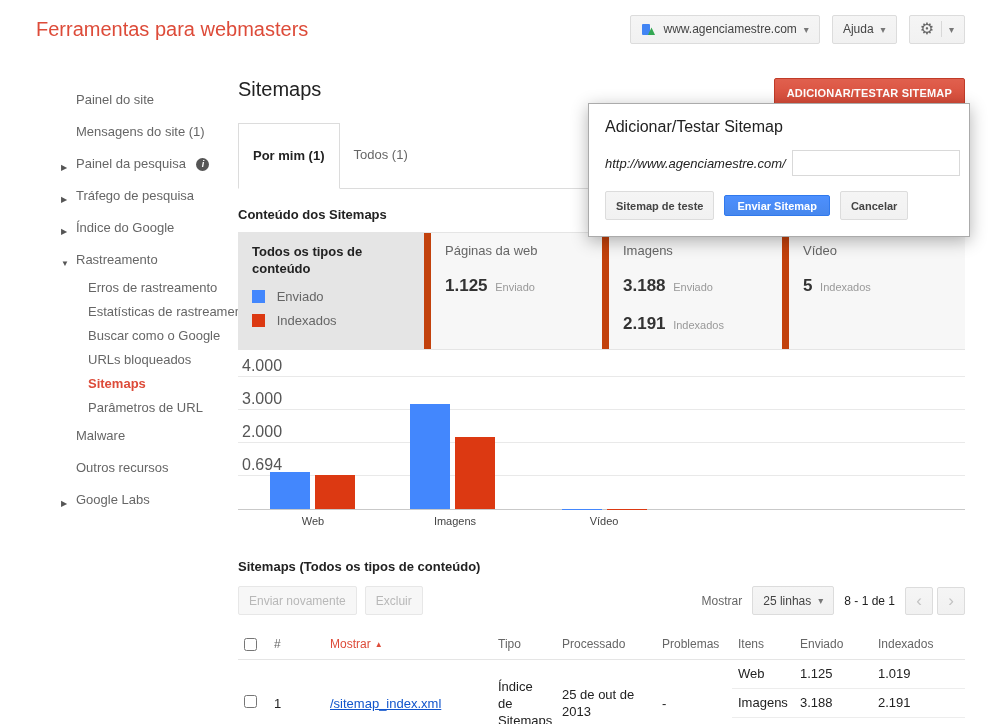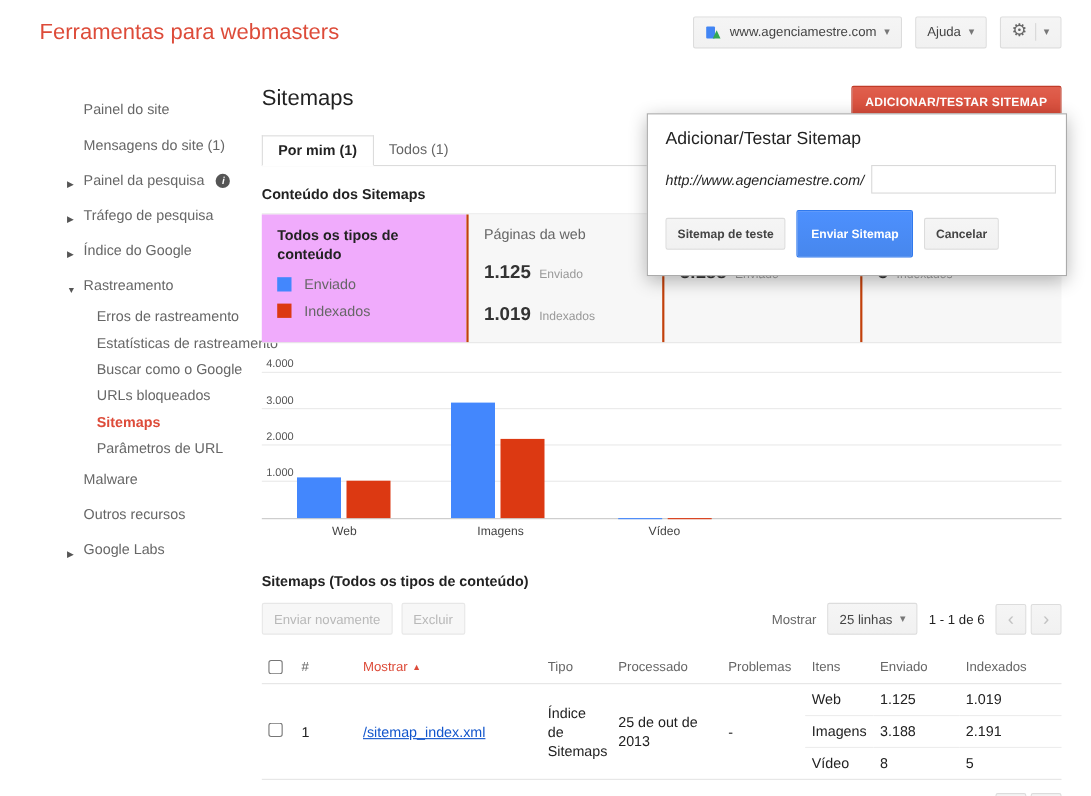--- a/index.html
+++ b/index.html
@@ -42,42 +42,42 @@
   .page-head { display:flex; align-items:flex-start; justify-content:space-between; }
   .page-title { font-size:20px; font-weight:normal; color:#222; }
   .red-btn {
     background:linear-gradient(to bottom,#e0604e,#d64937);
     color:#fff; font-size:11px; font-weight:bold; letter-spacing:.2px;
     border:1px solid #c03b28; border-radius:2px; height:29px; padding:0 12px;
     display:inline-flex; align-items:center; cursor:pointer;
   }
 
   .tabs { display:flex; border-bottom:1px solid #dcdcdc; margin-top:16px; }
-  .tab { padding:5px 14px; font-size:13px; color:#666; cursor:pointer; line-height:16px; }
+  .tab { padding:24px 14px; font-size:13px; color:#666; cursor:pointer; line-height:16px; }
   .tab-active { border:1px solid #dcdcdc; border-bottom:1px solid #fff; margin-bottom:-1px; background:#fff; color:#222; font-weight:bold; }
 
   .section-title { font-size:13px; font-weight:bold; color:#222; margin:18px 0 10px; }
 
   
   .stats { display:grid; grid-template-columns:186px 178px 180px 1fr; border-top:1px solid #e5e5e5; border-bottom:1px solid #e5e5e5; }
-  .stat-cell { border-left:2px solid #c2410c; background:#f7f7f7; padding:10px 14px 8px; }
-  .stat-cell.first { border-left:none; background:#f0abfc; }
+  .stat-cell { border-left:7px solid #c2410c; background:#f7f7f7; padding:10px 14px 8px; }
+  .stat-cell.first { border-left:none; background:#e5e5e5; }
   .all-types { font-weight:bold; color:#222; margin-bottom:12px; line-height:17px; }
   .legend-line { margin-bottom:9px; color:#666; }
   .legend-sq { display:inline-block; width:13px; height:13px; margin-right:8px; vertical-align:-2px; }
   .stat-title { font-size:13px; color:#666; margin-bottom:10px; }
   .stat-line { margin-bottom:7px;margin-top:18px; }
   .stat-num { font-size:17px; font-weight:bold; color:#333; }
   .stat-sub { font-size:11px; color:#999; margin-left:4px; }
 
   
   .chart { position:relative; height:150px; margin-top:10px; border-bottom:1px solid #c9c9c9; }
   .gridline { position:absolute; left:0; right:0; height:1px; background:#e9e9e9; }
   .g1 { bottom:33px; } .g2 { bottom:66px; } .g3 { bottom:99px; } .g4 { bottom:132px; }
-  .ytick { position:absolute; left:4px; font-size:10px; color:#555; }
+  .ytick { position:absolute; left:4px; font-size:16px; color:#555; }
   .y1 { bottom:35px; } .y2 { bottom:68px; } .y3 { bottom:101px; } .y4 { bottom:134px; }
   .bar-group { position:absolute; bottom:0; display:flex; align-items:flex-end; gap:5px; }
   .bg-web { left:32px; } .bg-img { left:172px; } .bg-vid { left:324px; }
   .bar { width:40px; }
   .cat-labels { position:relative; height:20px; margin-top:5px; }
   .cat { position:absolute; transform:translateX(-50%); font-size:11px; color:#444; }
   .c1 { left:75px; } .c2 { left:217px; } .c3 { left:366px; }
 
   
   .toolbar { display:flex; align-items:center; margin-top:12px; gap:8px; }
@@ -114,21 +114,21 @@
     background:#fff; border:1px solid #ababab; box-shadow:0 4px 16px rgba(0,0,0,.3);
     padding:14px 16px 16px;
   }
   .popup-title { font-size:16px; color:#222; font-weight:normal; }
   .popup-row { display:flex; align-items:center; gap:6px; margin-top:14px; font-size:13px; color:#222;font-style:italic; }
   .popup-input { width:168px; height:26px; border:1px solid #d9d9d9; padding:0 6px; font:inherit; }
   .popup-actions { display:flex; align-items:center; gap:10px; margin-top:15px; }
   .btn-label { font-size:11px; font-weight:bold; }
   .blue-btn {
     background:linear-gradient(to bottom,#4d90fe,#4787ed); border:1px solid #3079ed; border-radius:2px;
-    color:#fff; font-size:11px; font-weight:bold; height:43px; padding:0 12px;
+    color:#fff; font-size:11px; font-weight:bold; height:21px; padding:0 12px;
     display:inline-flex; align-items:center; cursor:pointer;
   }
 </style>
 </head>
 <body>
 
 <div class="header">
   <div class="app-title">Ferramentas para webmasters</div>
   <div class="header-right">
     <div class="gbtn">
@@ -232,47 +232,47 @@
         <span class="legend-sq" style="background: rgb(220, 57, 18);"></span>
         <span>Indexados</span>
       </div>
     </div>
     <div class="stat-cell">
       <div class="stat-title">Páginas da web</div>
       <div class="stat-line">
         <span class="stat-num">1.125</span>
         <span class="stat-sub">Enviado</span>
       </div>
-      <div class="stat-line">
-        <span class="stat-num">1.019</span>
-        <span class="stat-sub">Indexados</span>
-      </div>
     </div>
     <div class="stat-cell">
       <div class="stat-title">Imagens</div>
       <div class="stat-line">
         <span class="stat-num">3.188</span>
         <span class="stat-sub">Enviado</span>
       </div>
+      <div class="stat-line">
+        <span class="stat-num">2.191</span>
+        <span class="stat-sub">Indexados</span>
+      </div>
     </div>
     <div class="stat-cell">
       <div class="stat-title">Vídeo</div>
       <div class="stat-line">
         <span class="stat-num">5</span>
         <span class="stat-sub">Indexados</span>
       </div>
     </div>
   </div>
 
   <div class="chart">
     <div class="gridline g1"></div>
     <div class="gridline g2"></div>
     <div class="gridline g3"></div>
     <div class="gridline g4"></div>
-    <div class="ytick y1">1.000</div>
+    <div class="ytick y1">0.694</div>
     <div class="ytick y2">2.000</div>
     <div class="ytick y3">3.000</div>
     <div class="ytick y4">4.000</div>
     <div class="bar-group bg-web">
       <div class="bar" style="height: 37.125px; background: rgb(67, 135, 253);"></div>
       <div class="bar" style="height: 33.627px; background: rgb(220, 57, 18);"></div>
     </div>
     <div class="bar-group bg-img">
       <div class="bar" style="height: 105.204px; background: rgb(67, 135, 253);"></div>
       <div class="bar" style="height: 72.303px; background: rgb(220, 57, 18);"></div>
@@ -292,21 +292,21 @@
 
   <div class="toolbar">
     <div class="gbtn disabled">Enviar novamente</div>
     <div class="gbtn disabled">Excluir</div>
     <div class="toolbar-right">
       <span class="muted-label">Mostrar</span>
       <div class="gbtn">
         <span>25 linhas</span>
         <span class="caret">▾</span>
       </div>
-      <span class="range">1 - 1 de 6</span>
+      <span class="range">8 - 1 de 1</span>
       <div class="pager">
         <div class="pager-btn">‹</div>
         <div class="pager-btn">›</div>
       </div>
     </div>
   </div>
 
   <div class="dtable">
     <div class="thead">
       <div class="cb-cell">

